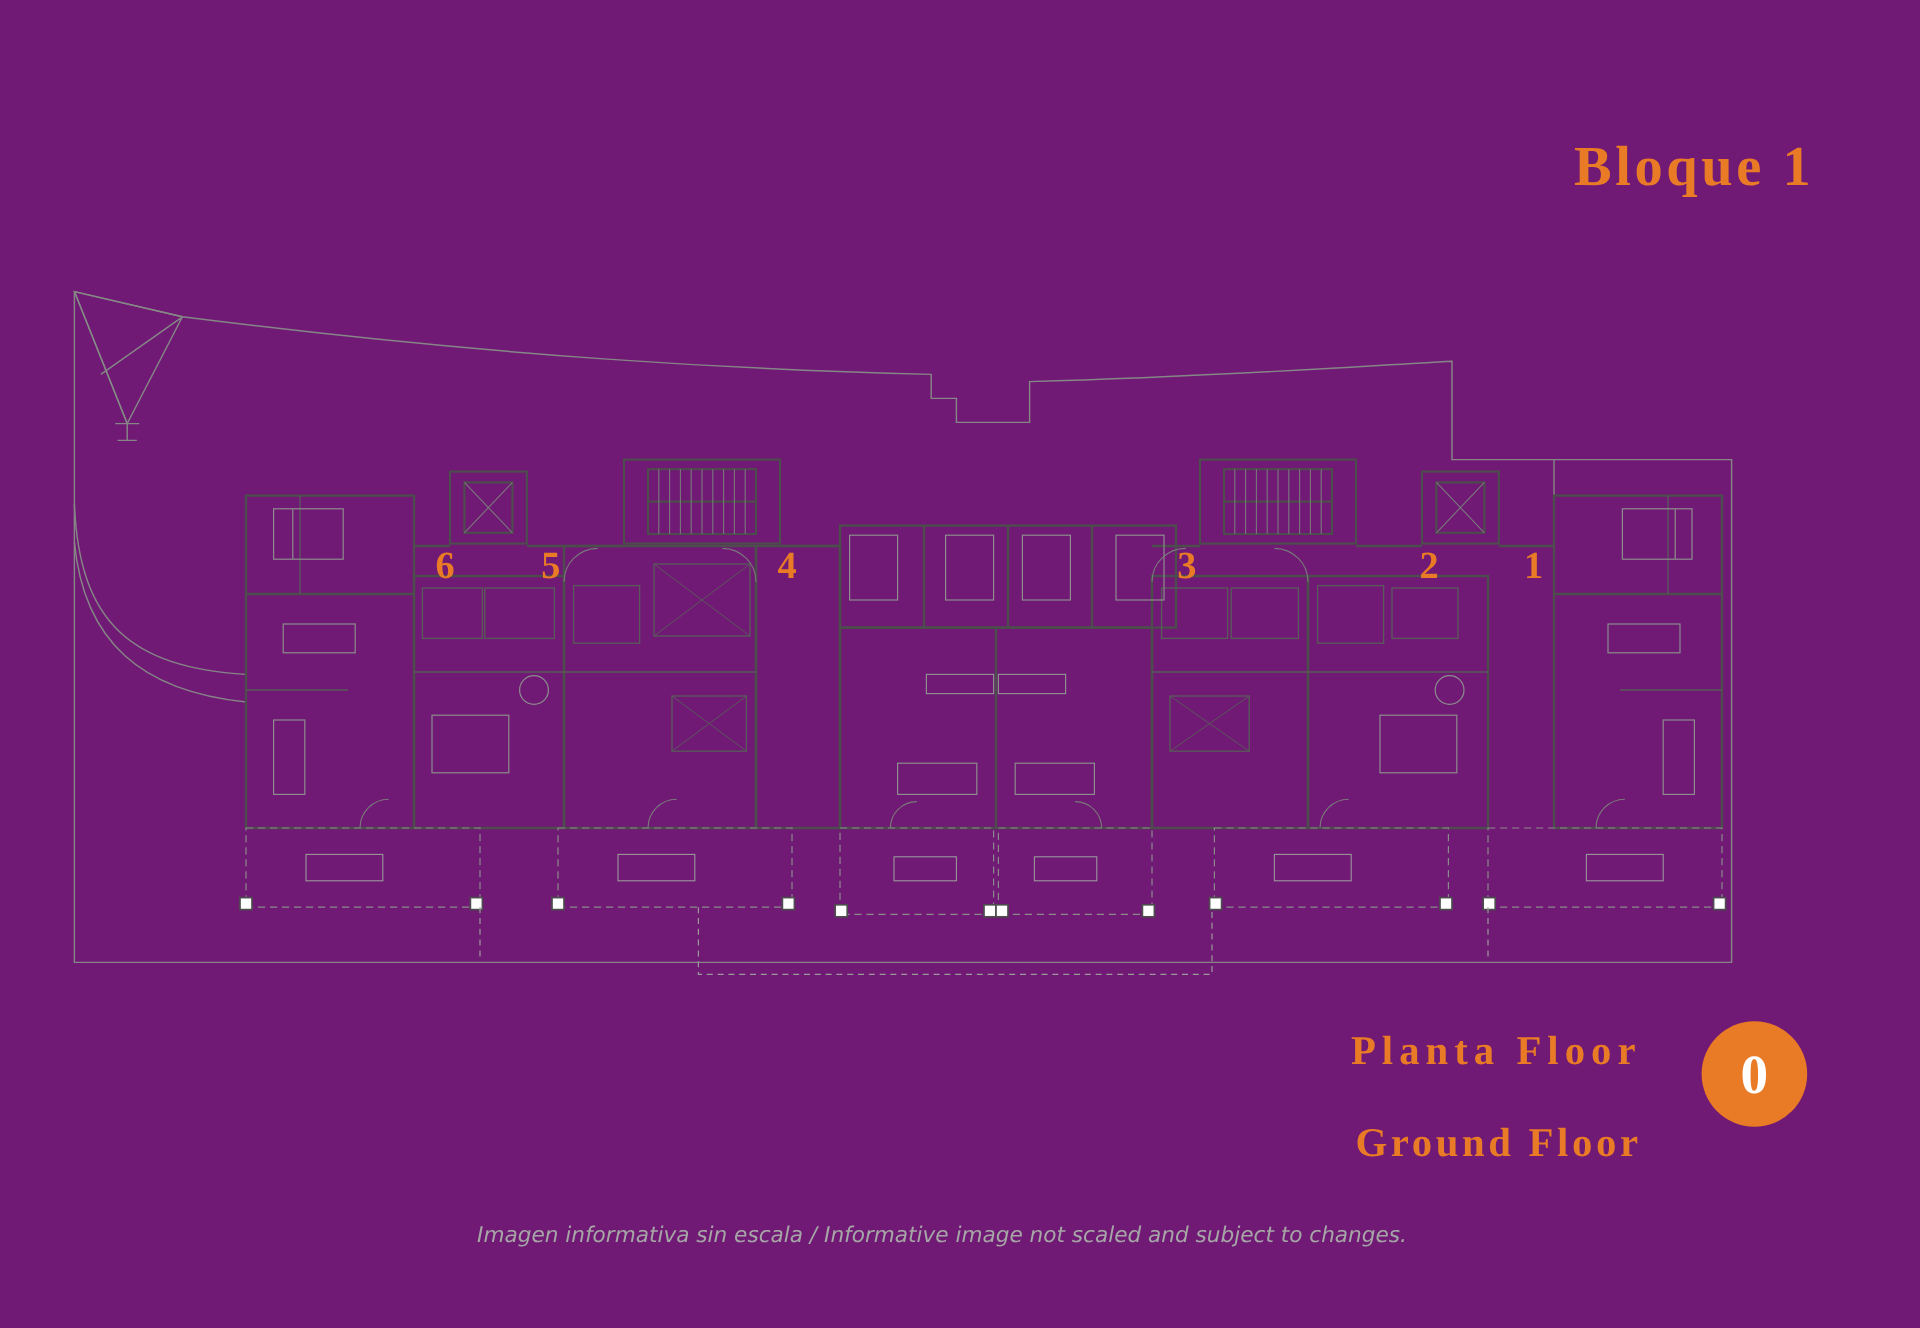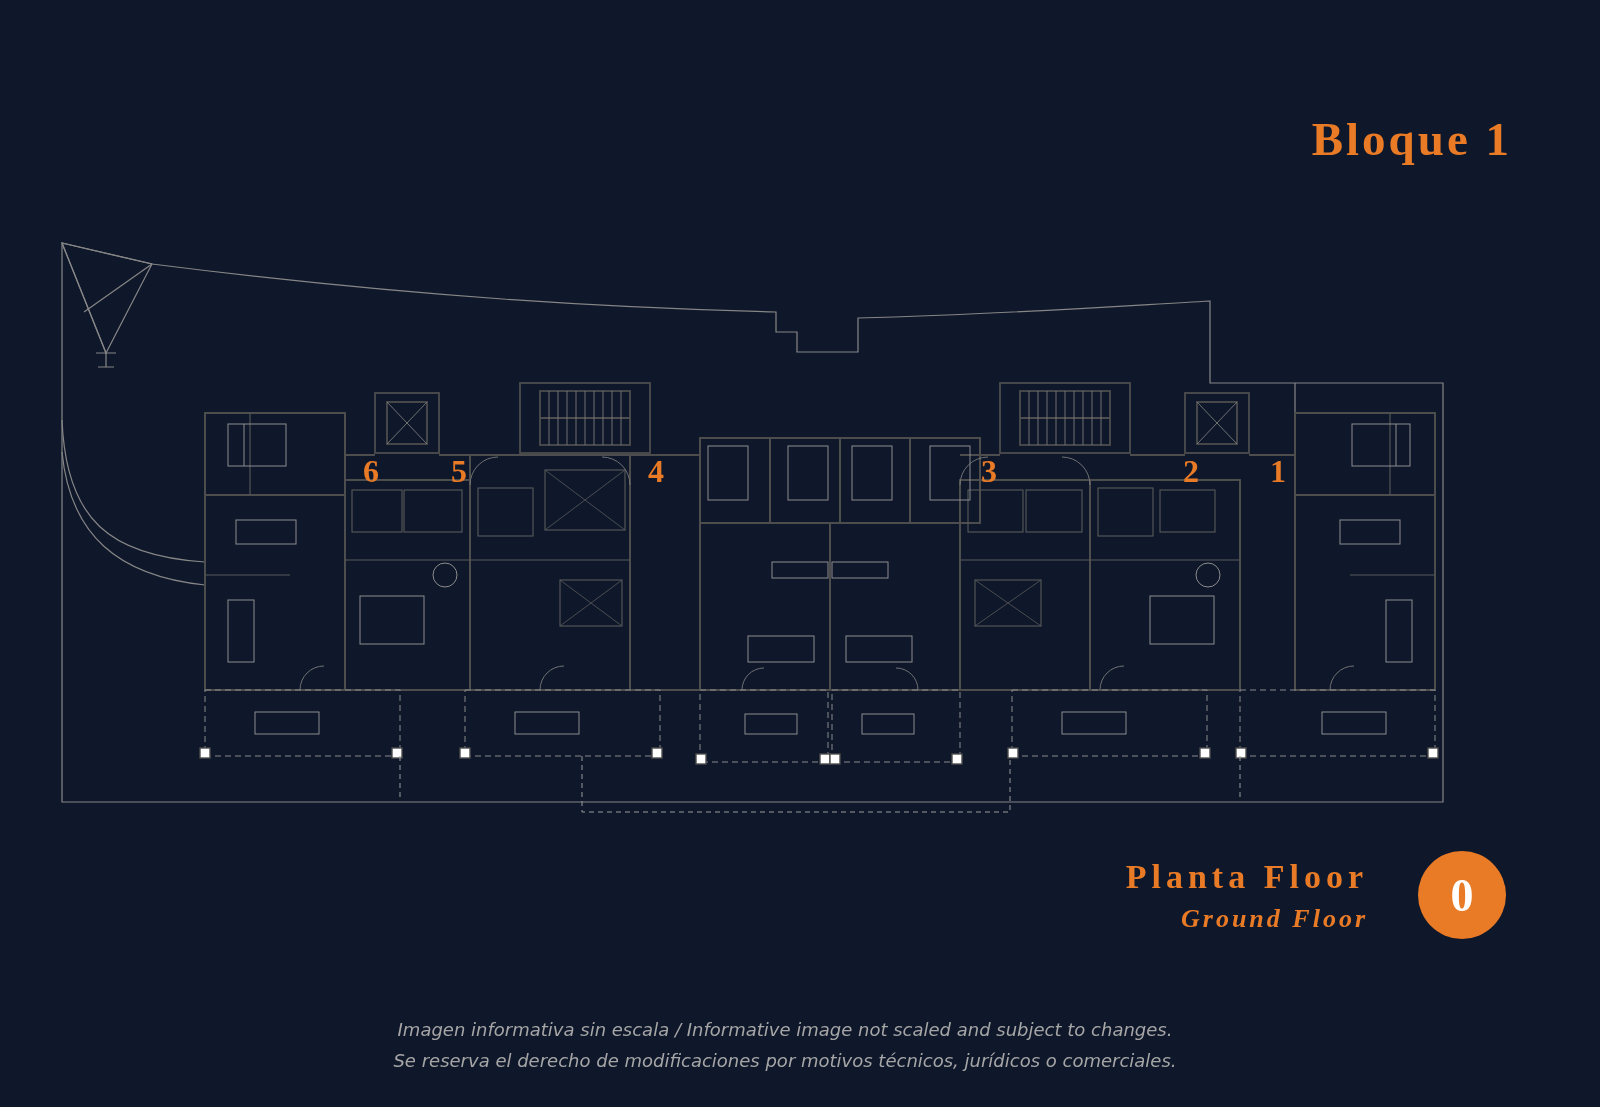--- a/index.html
+++ b/index.html
@@ -7,21 +7,21 @@
     --wall:#4d4d4d;
     --light:#8a8a8a;
     --muted:#a6a6a6;
   }
   *{margin:0;padding:0;box-sizing:border-box;}
   html,body{background:#ffffff;}
   body{
     font-family:"Liberation Serif", serif;
     width:1600px;height:1107px;position:relative;overflow:hidden;
   }
-  .page{position:absolute;left:0;top:0;width:1600px;height:1107px;background:#0f172a;}
+  .page{position:absolute;left:0;top:0;width:1600px;height:1107px;background:#701a75;}
 
   .block-title{
     position:absolute;top:112px;right:88px;
     font-size:47px;font-weight:bold;color:var(--accent);
     letter-spacing:3px;
   }
 
   .plan-svg{position:absolute;left:0;top:0;width:1600px;height:1107px;}
 
   .unit-label{
@@ -37,21 +37,21 @@
   .u1{left:1278px;top:471px;}
 
   .floor-title{
     position:absolute;top:856px;right:232px;text-align:right;
     color:var(--accent);font-weight:bold;
   }
   .floor-title .line1{
     display:block;font-size:34px;letter-spacing:5px;line-height:42px;
   }
   .floor-title .line2{
-    display:block;font-size:26px;letter-spacing:3px;line-height:42px;font-style:italic;
+    display:block;font-size:34px;letter-spacing:3px;line-height:42px;margin-top:34px;
   }
 
   .level-badge{
     position:absolute;left:1418px;top:851px;width:88px;height:88px;
     background:var(--accent);border-radius:50%;
     display:flex;align-items:center;justify-content:center;
   }
   .level-badge span{
     color:#ffffff;font-size:46px;font-weight:bold;font-family:"Liberation Serif", serif;
   }
@@ -242,16 +242,15 @@
     <span class="line1">Planta Floor</span>
     <span class="line2">Ground Floor</span>
   </div>
 
   <div class="level-badge">
     <span>0</span>
   </div>
 
   <div class="disclaimer">
     <div>Imagen informativa sin escala /  Informative image not scaled and subject to changes.</div>
-    <div>Se reserva el derecho de modificaciones por motivos técnicos, jurídicos o comerciales.</div>
   </div>
 
 </div>
 
 </body></html>

